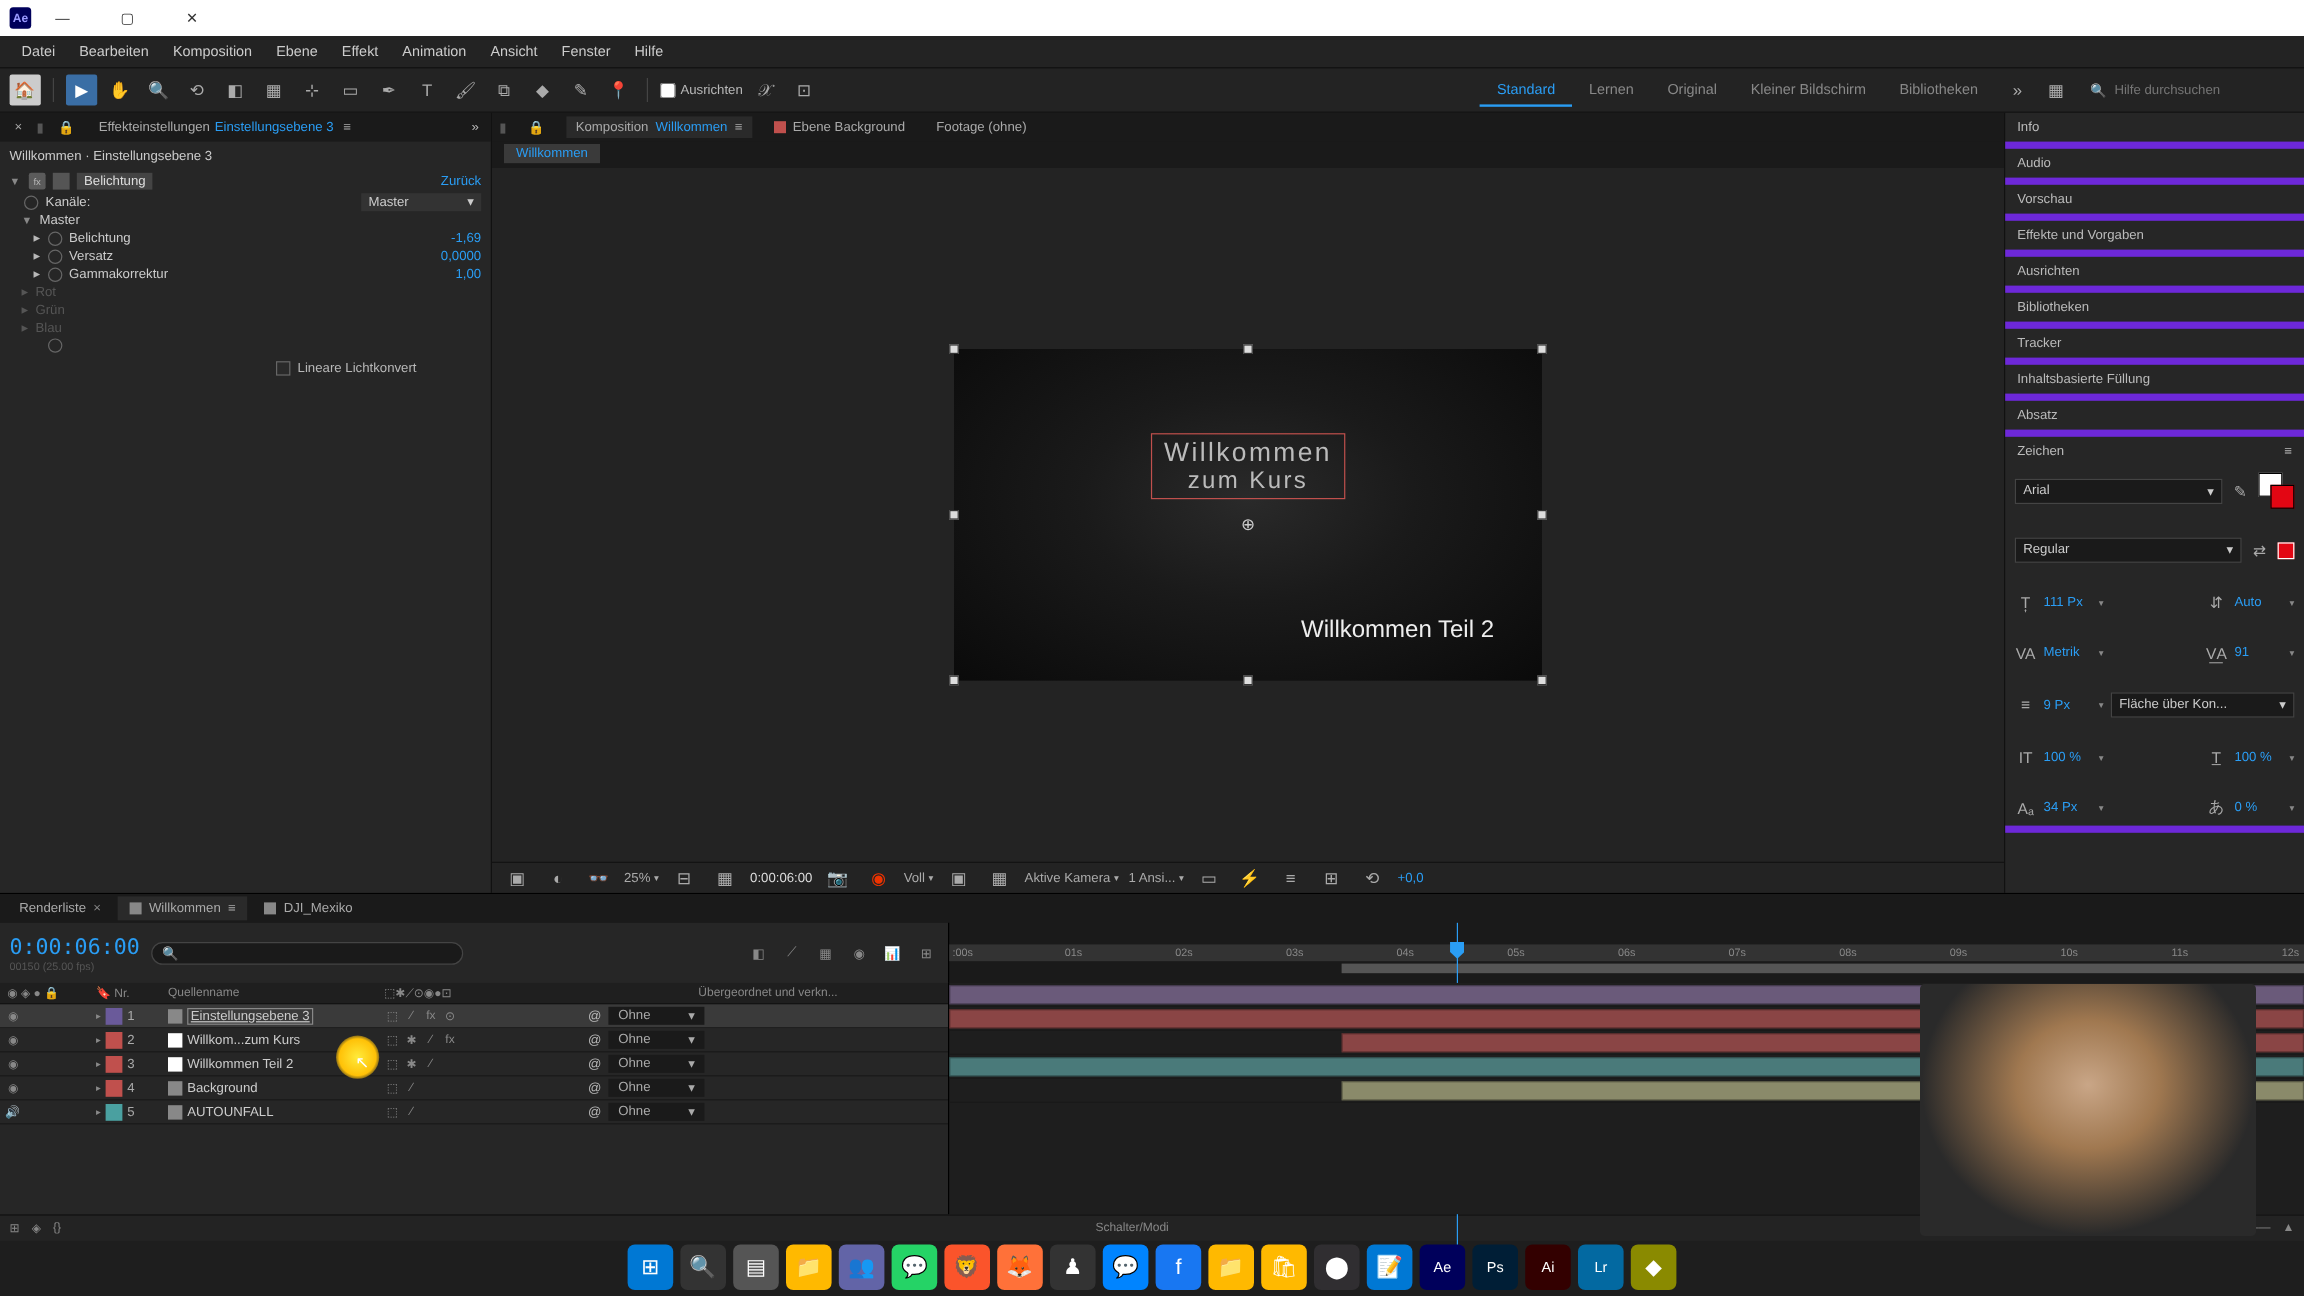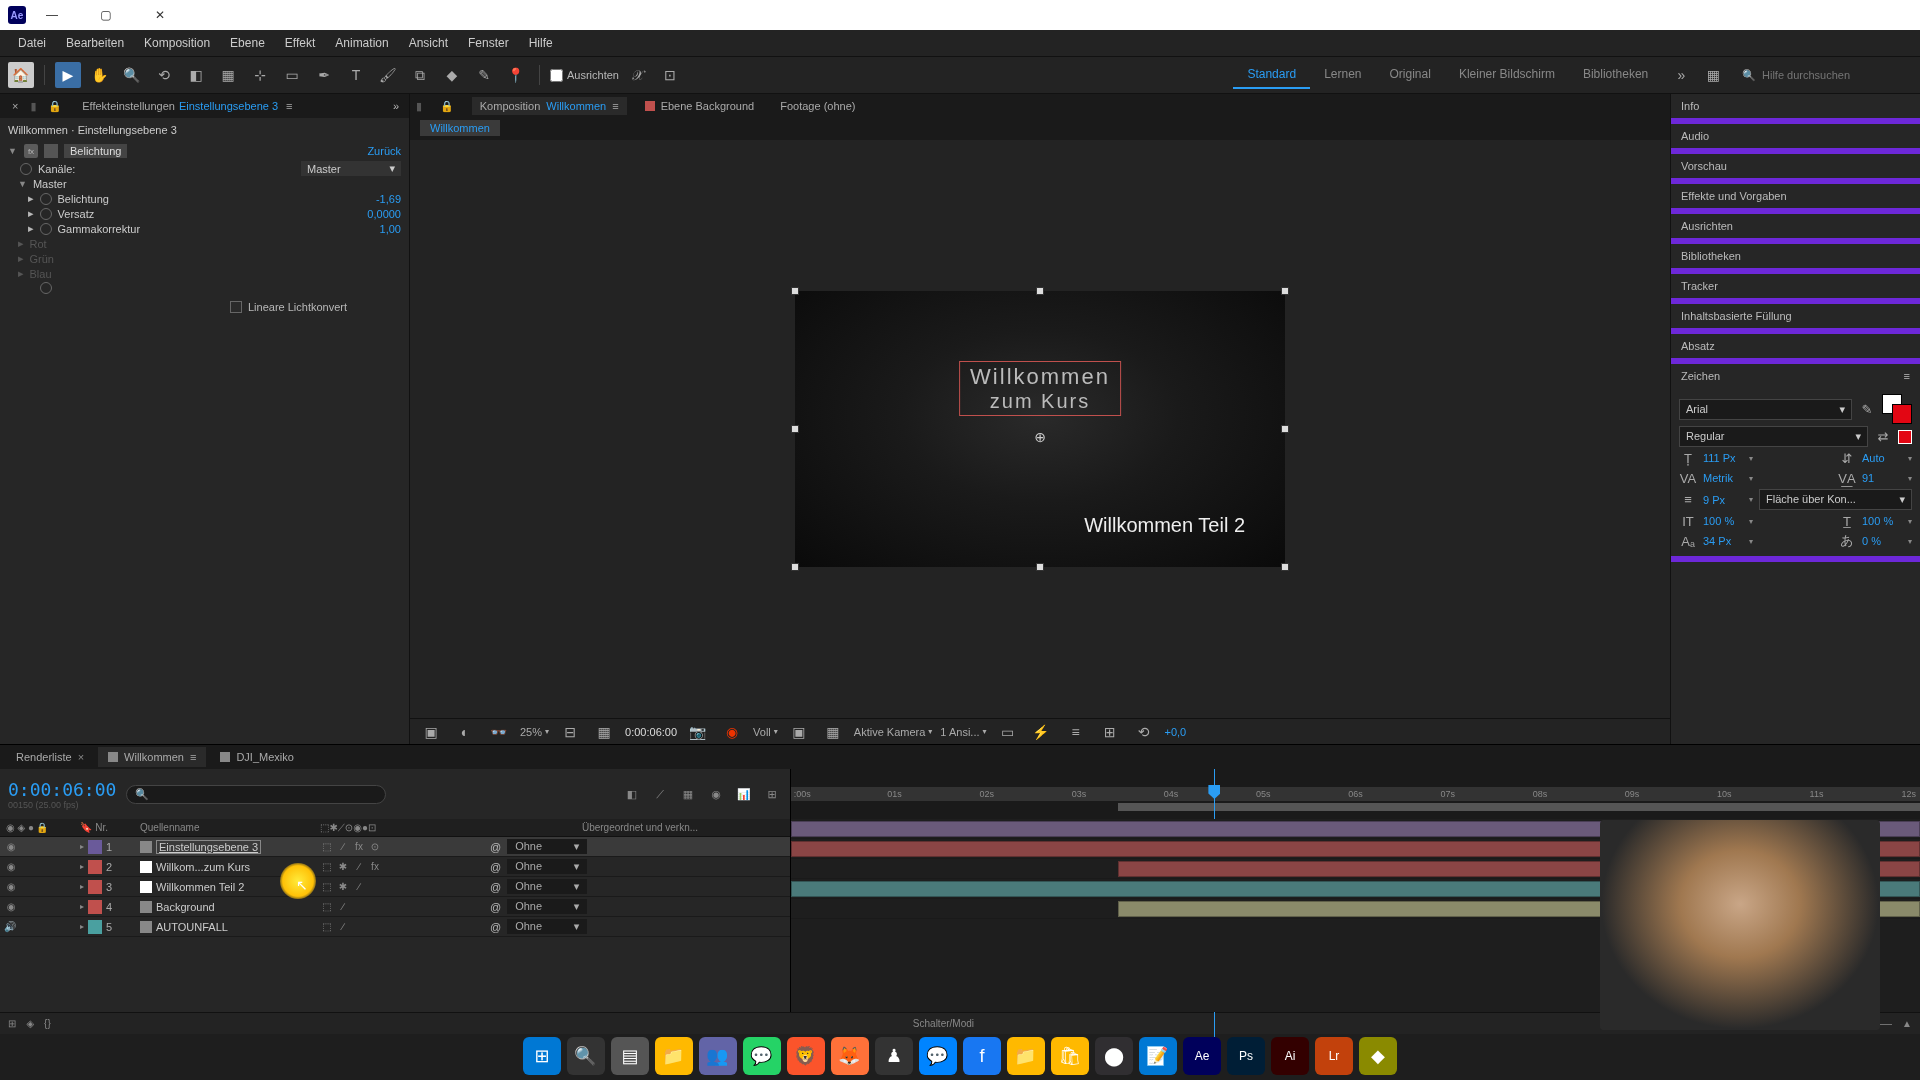--- a/index.html
+++ b/index.html
@@ -74,21 +74,21 @@
 .comp-anchor { position: absolute; top: 138px; left: 50%; transform: translateX(-50%); color: #ccc; font-size: 14px; }
 .comp-text2 { position: absolute; bottom: 30px; right: 40px; color: #eee; font-size: 20px; font-weight: 500; }
 
 .viewer-controls { height: 26px; background: #232323; border-top: 1px solid #111; display: flex; align-items: center; padding: 0 8px; gap: 8px; font-size: 11px; color: #aaa; }
 .vc-sel { display: flex; align-items: center; gap: 3px; cursor: pointer; }
 .vc-sel .arrow { font-size: 8px; }
 
 
 .side-section { border-bottom: 6px solid #6d28d9; }
 .side-header { padding: 6px 10px; font-size: 11px; color: #bbb; cursor: pointer; display: flex; justify-content: space-between; align-items: center; }
-.char-body { padding: 6px 8px; display: flex; flex-direction: column; gap: 2px; }
+.char-body { padding: 6px 8px; display: flex; flex-direction: column; gap: 24px; }
 .char-row { display: flex; align-items: center; gap: 6px; }
 .char-select { flex: 1; background: #1a1a1a; color: #ccc; padding: 3px 6px; font-size: 11px; border: 1px solid #444; display: flex; justify-content: space-between; }
 .char-swatch { width: 30px; height: 30px; position: relative; }
 .char-swatch .fill { position: absolute; width: 20px; height: 20px; background: #e30613; border: 1px solid #000; right: 0; bottom: 0; }
 .char-swatch .stroke { position: absolute; width: 20px; height: 20px; background: #fff; border: 1px solid #000; left: 0; top: 0; }
 .char-icon { width: 18px; height: 18px; display: flex; align-items: center; justify-content: center; font-size: 13px; color: #aaa; }
 .char-val { color: #2a9df4; font-size: 11px; min-width: 40px; }
 .char-arrow { font-size: 8px; color: #888; }
 
 
@@ -726,15 +726,15 @@
     <div class="task-icon" style="background: rgb(51, 51, 51); color: rgb(255, 255, 255); font-size: 18px;">♟</div>
     <div class="task-icon" style="background: rgb(0, 132, 255); color: rgb(255, 255, 255); font-size: 18px;">💬</div>
     <div class="task-icon" style="background: rgb(24, 119, 242); color: rgb(255, 255, 255); font-size: 18px;">f</div>
     <div class="task-icon" style="background: rgb(255, 185, 0); color: rgb(255, 255, 255); font-size: 18px;">📁</div>
     <div class="task-icon" style="background: rgb(255, 185, 0); color: rgb(255, 255, 255); font-size: 18px;">🛍</div>
     <div class="task-icon" style="background: rgb(48, 46, 49); color: rgb(255, 255, 255); font-size: 18px;">⬤</div>
     <div class="task-icon" style="background: rgb(0, 120, 212); color: rgb(255, 255, 255); font-size: 18px;">📝</div>
     <div class="task-icon" style="background: rgb(0, 0, 91); color: rgb(255, 255, 255); font-size: 12px;">Ae</div>
     <div class="task-icon" style="background: rgb(0, 30, 54); color: rgb(255, 255, 255); font-size: 12px;">Ps</div>
     <div class="task-icon" style="background: rgb(51, 0, 0); color: rgb(255, 255, 255); font-size: 12px;">Ai</div>
-    <div class="task-icon" style="background: #c2410c; color: rgb(255, 255, 255); font-size: 12px;">Lr</div>
+    <div class="task-icon" style="background: #0369a1; color: rgb(255, 255, 255); font-size: 12px;">Lr</div>
     <div class="task-icon" style="background: rgb(138, 138, 0); color: rgb(255, 255, 255); font-size: 18px;">◆</div>
   </div>
 
 </body></html>

